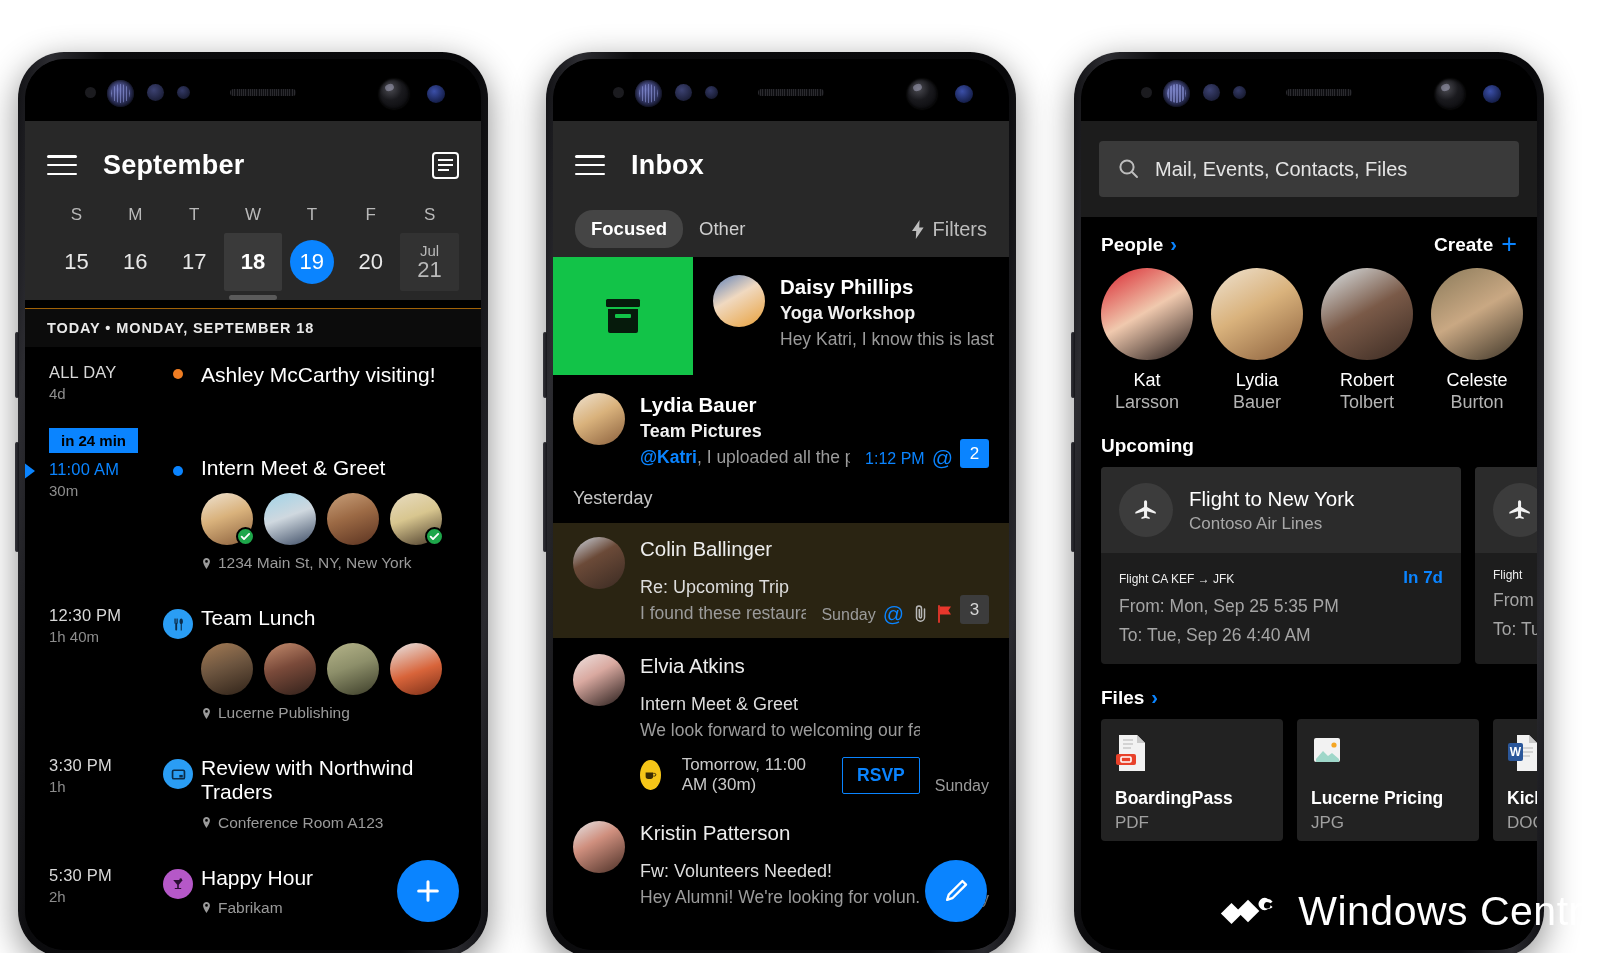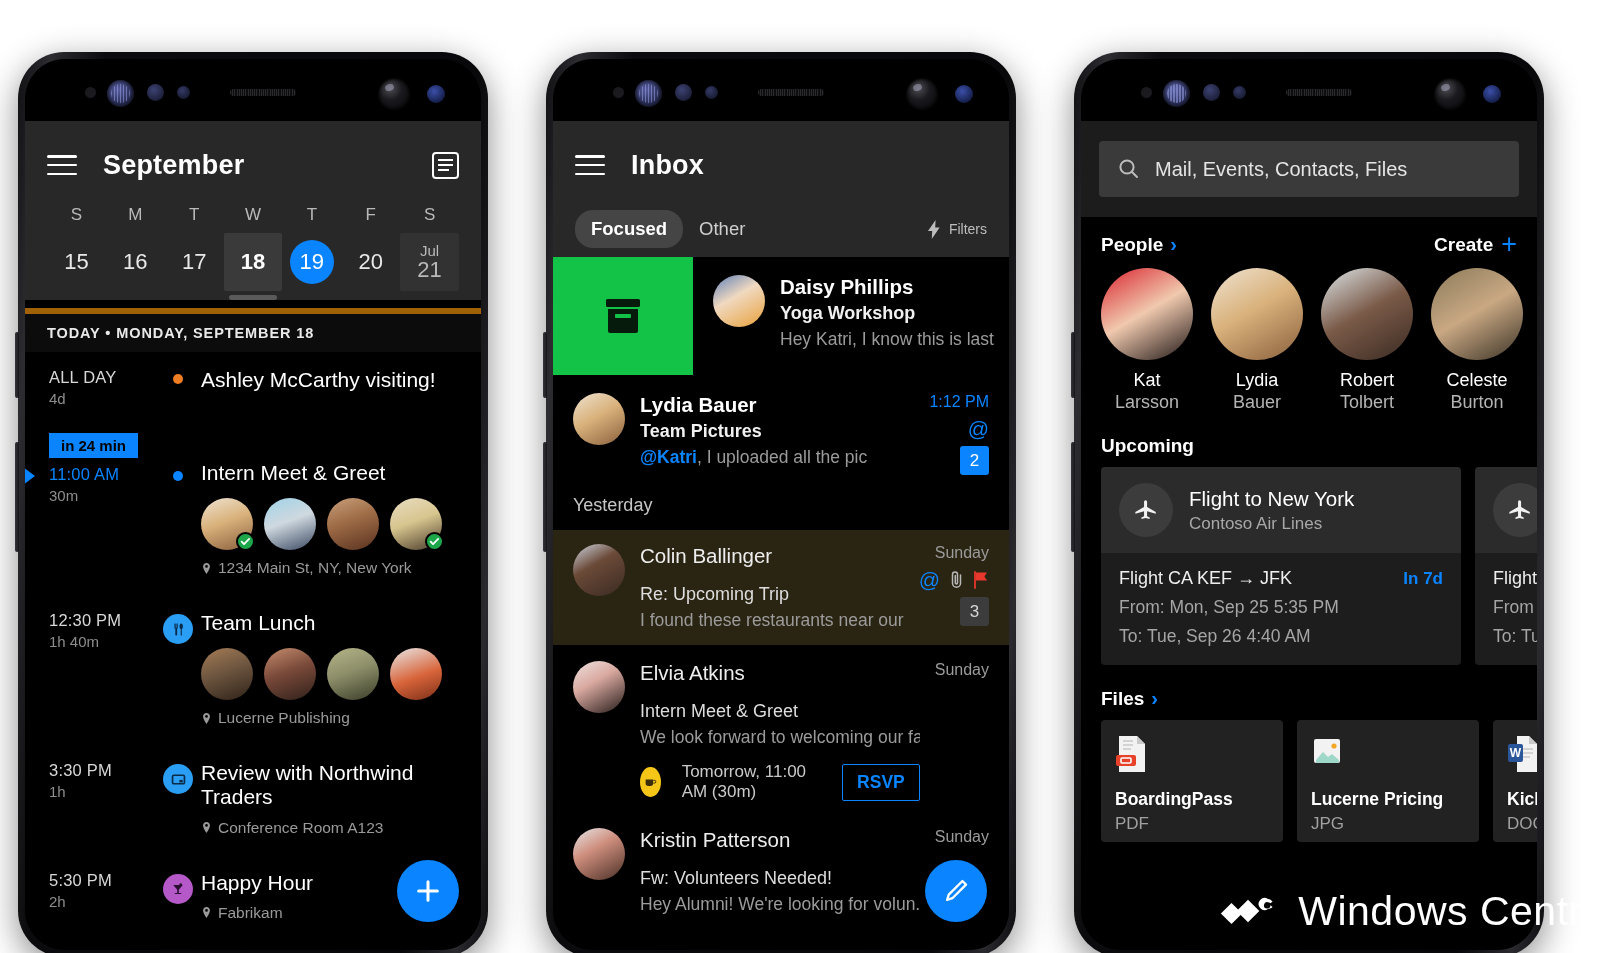--- a/index.html
+++ b/index.html
@@ -89,21 +89,21 @@
   .date-row { margin-top: 8px; height: 58px; }
   .date-cell { flex: 1 0 0; display: flex; align-items: center; justify-content: center;
                font-size: 22px; color: #e8e8e8; position: relative; }
   .date-cell.today-box { background: #3a3a3a; font-weight: 600; color: #fff; border-radius: 2px; }
   .date-cell.selected .pill { width: 44px; height: 44px; border-radius: 50%; background: #0a84ff;
                               display:flex; align-items:center; justify-content:center; color:#fff; font-weight:500; }
   .date-cell.nextmonth { background: #323232; flex-direction: column; line-height: 1.05; color: #b9b9b9; border-radius: 2px; }
   .date-cell.nextmonth .mon { font-size: 15px; }
   .drag-handle { width: 48px; height: 5px; border-radius: 3px; background: #5a5a5a; margin: 4px auto 8px auto; }
   .today-bar { background: #0c0c0c; padding: 11px 22px; font-size: 14.5px; font-weight: 700;
-               letter-spacing: .9px; color: #e9e9e9; border-top: 6px solid #a16207; }
+               letter-spacing: .9px; color: #e9e9e9; border-top: 1px solid #a16207; }
 
   .agenda { padding: 16px 0 0 0; }
   .ev { display: flex; padding: 0 18px 0 18px; position: relative; }
   .ev-time { width: 112px; flex: 0 0 112px; padding-left: 6px; }
   .ev-time .t1 { font-size: 16.5px; color: #d8d8d8; letter-spacing: .2px; }
   .ev-time .t2 { font-size: 15px; color: #8d8d8d; margin-top: 3px; }
   .ev-time.now .t1 { color: #0a84ff; }
   .ev-marker { width: 46px; flex: 0 0 46px; display: flex; justify-content: center; padding-top: 6px; }
   .dot { width: 10px; height: 10px; border-radius: 50%; }
   .ci { width: 30px; height: 30px; border-radius: 50%; display: flex; align-items: center; justify-content: center;
@@ -126,37 +126,37 @@
          background: #0a84ff; display: flex; align-items: center; justify-content: center;
          box-shadow: 0 4px 12px rgba(0,0,0,.5); }
   .fab svg { width: 28px; height: 28px; }
 
   
   .mail-header { background: #282828; padding: 18px 22px 0 22px; }
   .pivot-row { display: flex; align-items: center; height: 56px; margin-top: 10px; }
   .pivot { display: flex; background: transparent; border-radius: 18px; }
   .pivot .pi { font-size: 18.5px; padding: 8px 16px; border-radius: 18px; color: #cfcfcf; }
   .pivot .pi.active { background: #454545; color: #fff; font-weight: 600; }
-  .filters { margin-left: auto; display: flex; align-items: center; gap: 8px; color: #bdbdbd; font-size: 14px; }
+  .filters { margin-left: auto; display: flex; align-items: center; gap: 8px; color: #bdbdbd; font-size: 20px; }
   .bolt { width: 14px; height: 19px; }
 
   .swipe-row { display: flex; height: 118px; }
   .swipe-action { width: 140px; flex: 0 0 140px; background: #12c348; display:flex; align-items:center; justify-content:center; }
   .archive-ico { width: 42px; height: 38px; position: relative; }
   .mail-item { display: flex; padding: 16px 20px 16px 20px; gap: 15px; position: relative; }
   .mail-item.flagged { background: #2a2412; }
   .avatar { width: 52px; height: 52px; border-radius: 50%; flex: 0 0 52px; overflow: hidden; }
   .mail-main { flex: 1 1 auto; min-width: 0; }
   .mail-from { font-size: 20.5px; font-weight: 700; color: #fff; }
   .mail-from.read { font-weight: 400; color: #ededed; }
   .mail-subj { font-size: 18px; color: #f0f0f0; margin-top: 4px; font-weight: 700; }
   .mail-subj.read { font-weight: 400; color: #ddd; margin-top: 16px; }
   .mail-prev { font-size: 17.5px; color: #9b9b9b; margin-top: 5px; white-space: nowrap; overflow: hidden; }
   .mail-prev .mention { color: #0a84ff; font-weight: 700; }
-  .mail-right { flex: 0 0 auto; text-align: right; display: flex; flex-direction: column; align-items: flex-end; gap: 7px; }
+  .mail-right { flex: 0 0 auto; text-align: right; display: flex; align-items: flex-end; gap: 7px; }
   .mail-time { font-size: 16px; color: #0a84ff; }
   .mail-time.read { color: #9b9b9b; }
   .at-ico { color: #0a84ff; font-size: 21px; line-height: 1; font-weight: 500; }
   .count-badge { min-width: 29px; height: 29px; border-radius: 3px; background: #0a84ff; color: #fff;
                  font-size: 17px; display: flex; align-items: center; justify-content: center; padding: 0 6px; }
   .count-badge.dim { background: #3c3c3c; color: #d6d6d6; }
   .icon-row { display: flex; gap: 9px; align-items: center; }
   .clip { width: 15px; height: 19px; }
   .flag { width: 16px; height: 18px; }
   .day-sep { padding: 12px 20px 14px 20px; font-size: 18px; color: #c6c6c6; }
@@ -183,21 +183,21 @@
   .person .n2 { font-size: 18px; color: #b4b4b4; margin-top: 1px; }
   .up-title { padding: 22px 20px 10px 20px; font-size: 19px; font-weight: 700; }
   .card-strip { display: flex; gap: 14px; padding: 0 0 0 20px; }
   .up-card { width: 360px; flex: 0 0 360px; border-radius: 4px; overflow: hidden; background: #1d1d1d; }
   .up-card-top { background: #2b2b2b; display: flex; align-items: center; gap: 16px; padding: 16px 18px; }
   .plane-circ { width: 54px; height: 54px; border-radius: 50%; background: #3c3c3c; display:flex; align-items:center; justify-content:center; }
   .up-card-top .t1 { font-size: 20.5px; color: #fff; }
   .up-card-top .t2 { font-size: 17px; color: #a8a8a8; margin-top: 3px; }
   .up-card-body { padding: 15px 18px 18px 18px; }
   .ucb-row1 { display: flex; align-items: baseline; }
-  .ucb-route { font-size: 18px; color: #ededed; }
+  .ucb-route { font-size: 12px; color: #ededed; }
   .ucb-in { margin-left: auto; font-size: 17px; color: #0a84ff; font-weight: 600; }
   .ucb-line { font-size: 17.5px; color: #a5a5a5; margin-top: 8px; }
   .files-strip { display: flex; gap: 14px; padding: 0 0 0 20px; }
   .file-card { width: 182px; flex: 0 0 182px; height: 122px; background: #222222; border-radius: 4px; padding: 15px 14px; }
   .file-ico { width: 34px; height: 38px; margin-bottom: 12px; }
   .file-name { font-size: 17.5px; color: #fff; font-weight: 600; }
   .file-type { font-size: 17px; color: #a0a0a0; margin-top: 4px; }
 
   .watermark { position: absolute; right: -6px; bottom: 18px; display: flex; align-items: center; gap: 16px;
                color: #fff; font-size: 41px; letter-spacing: .5px; white-space: nowrap; }

